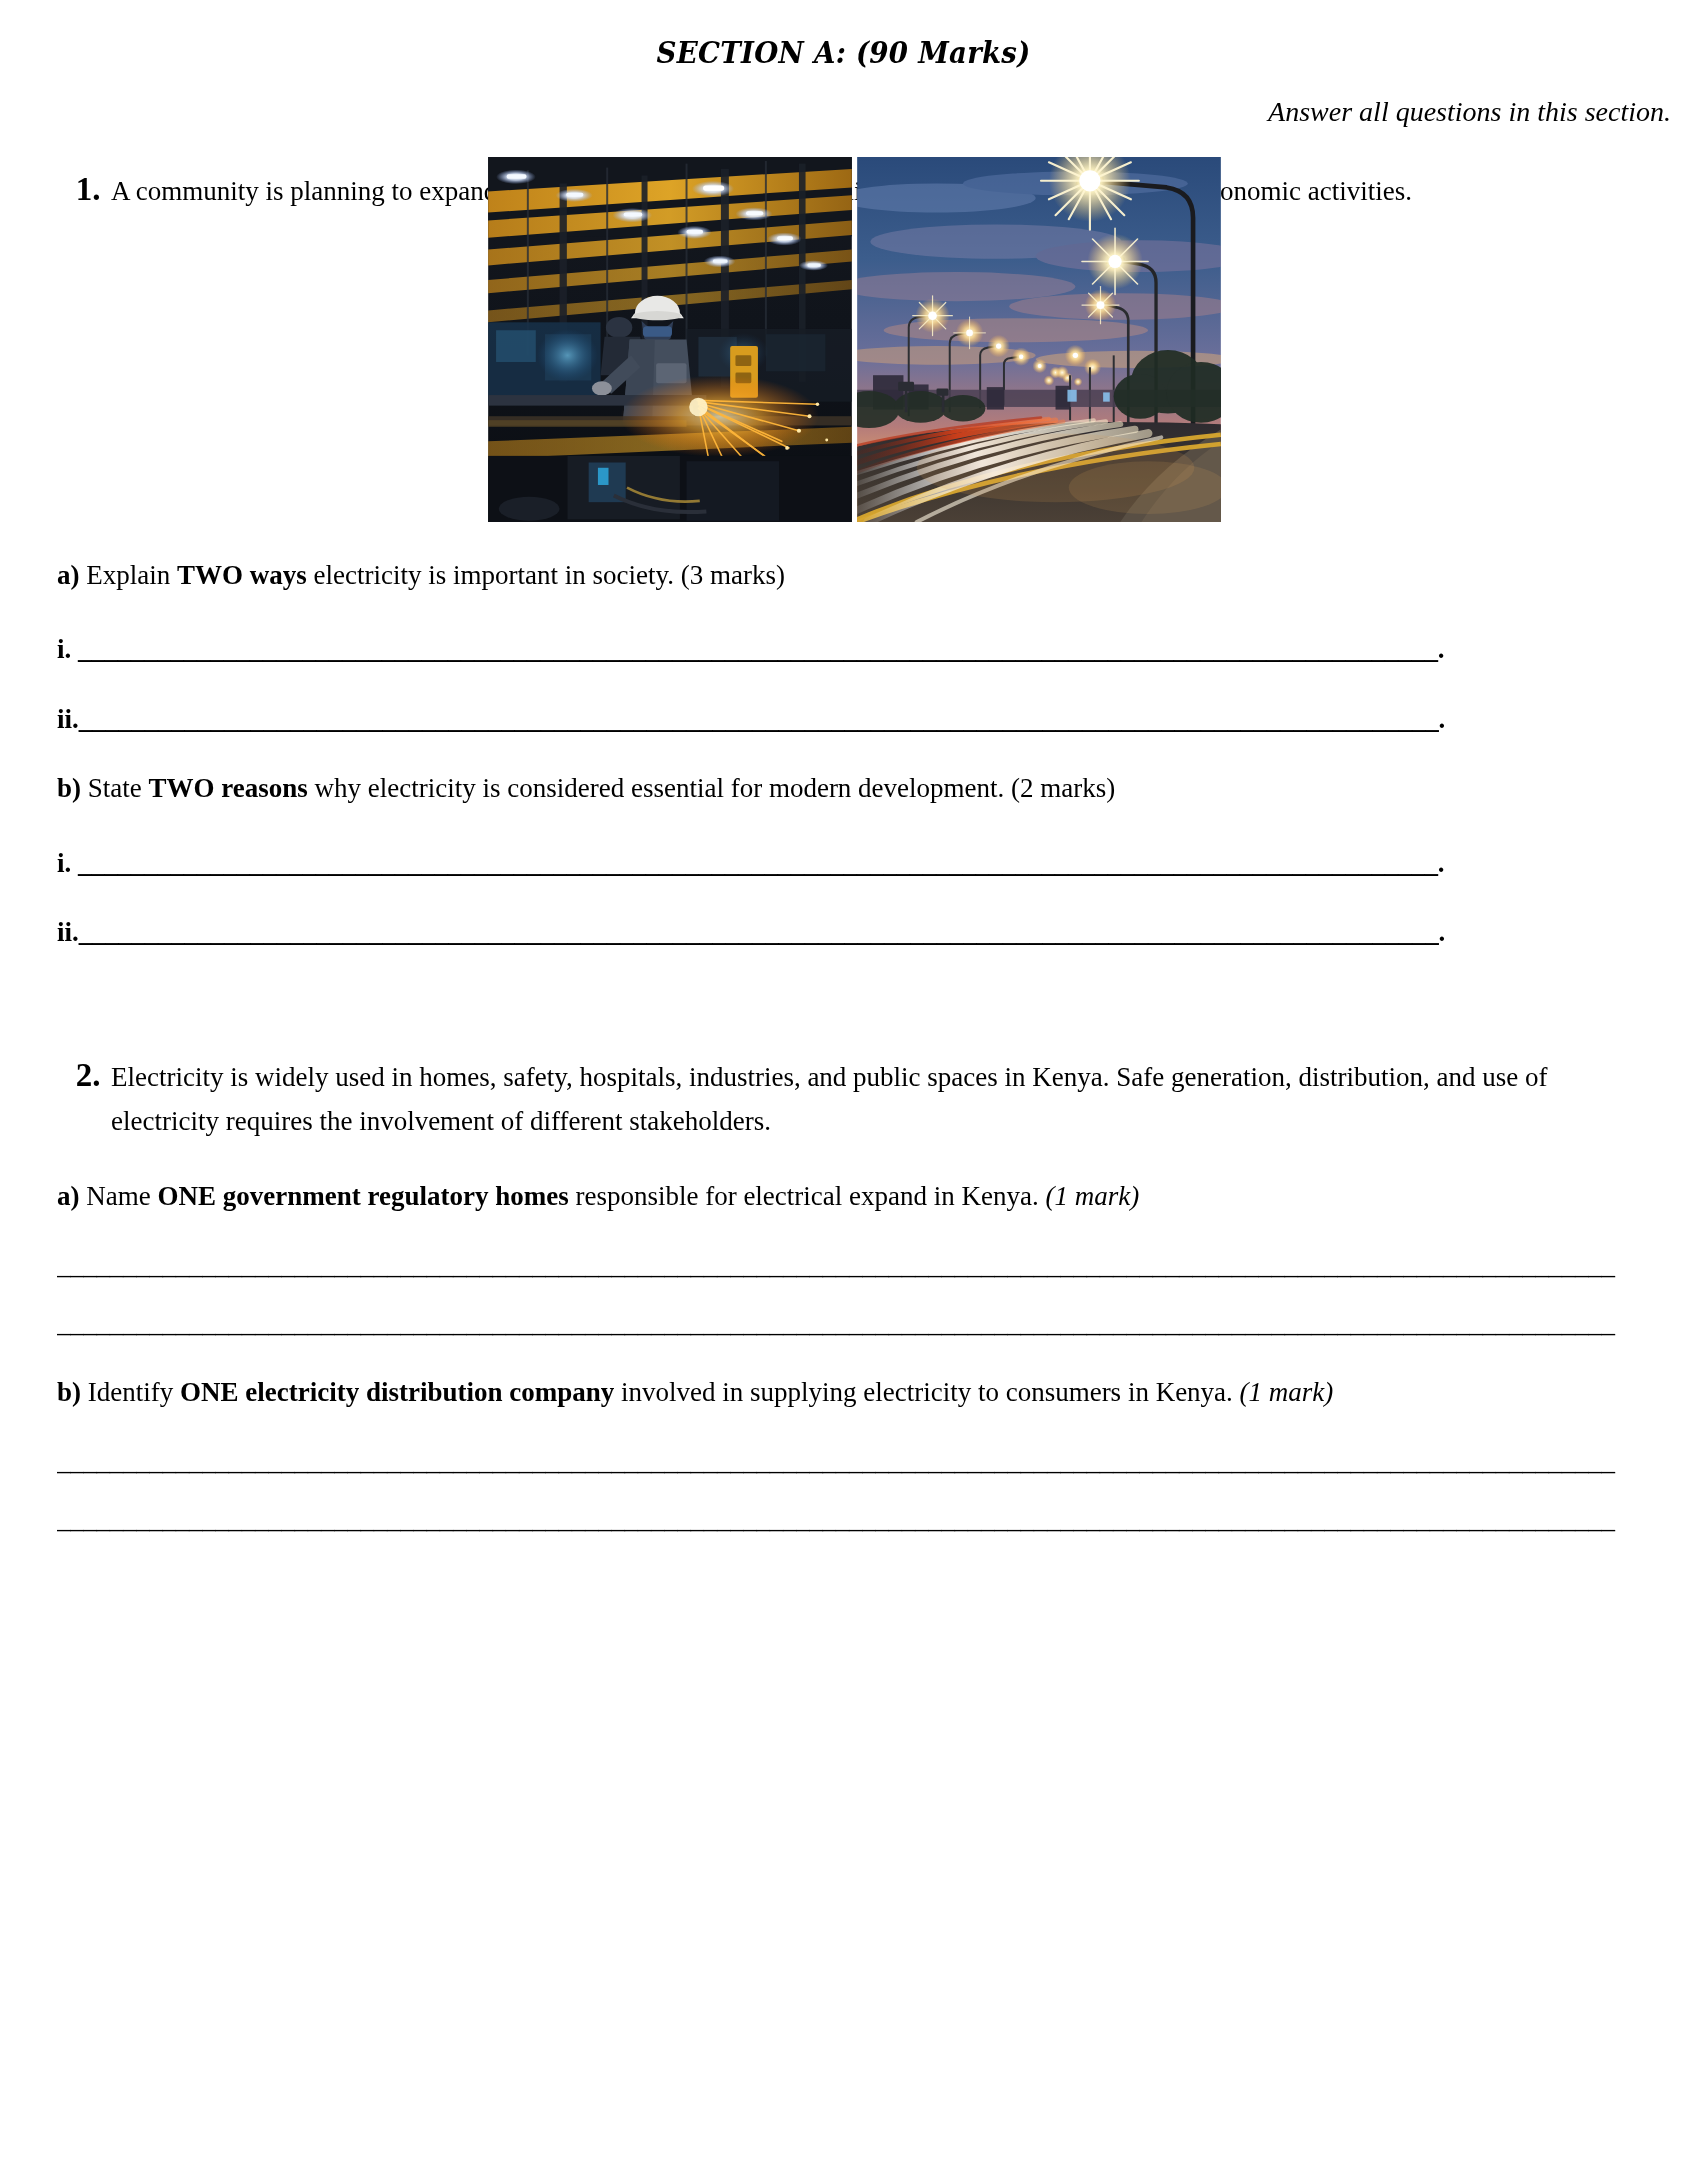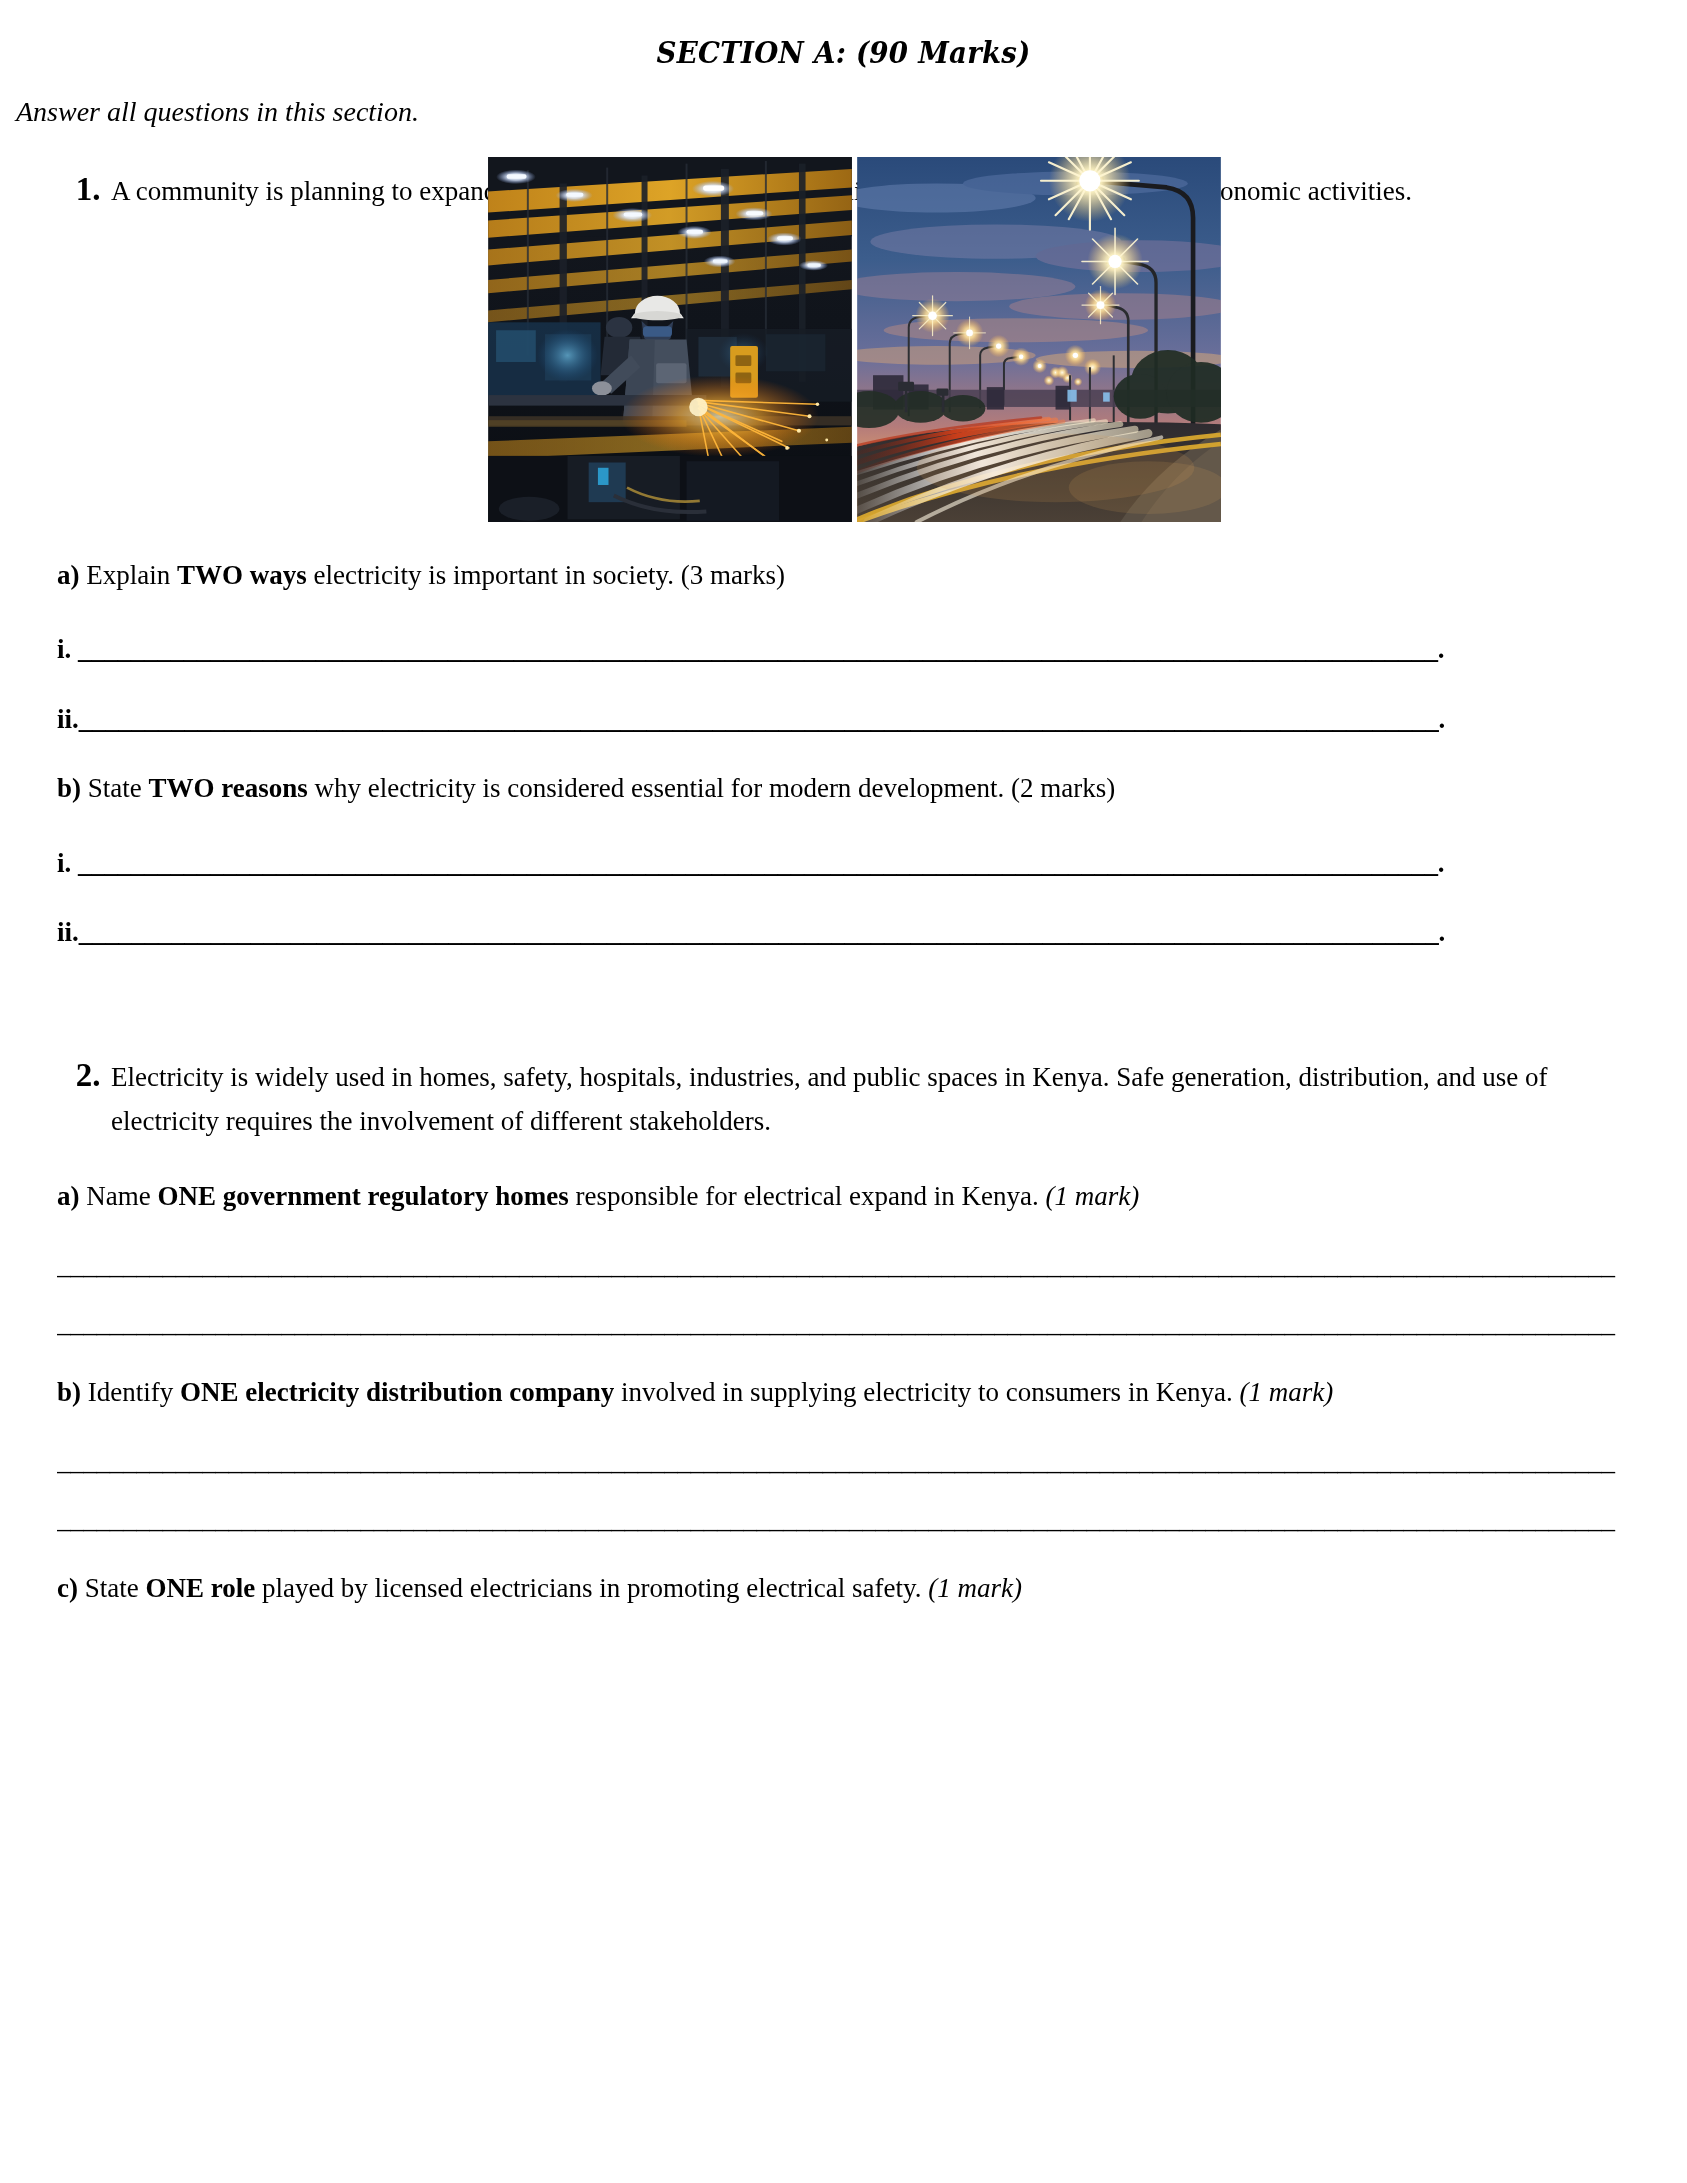--- a/index.html
+++ b/index.html
@@ -30,21 +30,21 @@
     font-weight: bold;
     font-style: italic;
     font-size: 30px;
     letter-spacing: 0.3px;
     margin: 0;
     padding-top: 20px;
     line-height: 1.1;
     transform: scaleX(0.92);
   }
   .section-subtitle {
-    text-align: left;
+    text-align: right;
     font-style: italic;
     font-size: 28px;
     margin: 0;
     padding-top: 28px;
     line-height: 1.1;
   }
 
   
   .content {
     padding: 0 41px 0 41px;
@@ -555,20 +555,16 @@
     <p class="blank-line tight">______________________________________________________________________________________________________________________</p>
 
     <p class="sub-q">
       <b>b)</b>
       <span>Identify </span><b>ONE electricity distribution company</b><span> involved in supplying electricity to consumers in Kenya. </span><span class="marks-italic">(1 mark)</span>
     </p>
 
     <p class="blank-line">______________________________________________________________________________________________________________________</p>
     <p class="blank-line tight">______________________________________________________________________________________________________________________</p>
 
-    <p class="sub-q">
-      <b>c)</b>
-      <span>State </span><b>ONE role</b><span> played by licensed electricians in promoting electrical safety. </span><span class="marks-italic">(1 mark)</span>
-    </p>
 
   </div>
 </div>
 
 
 </body></html>

